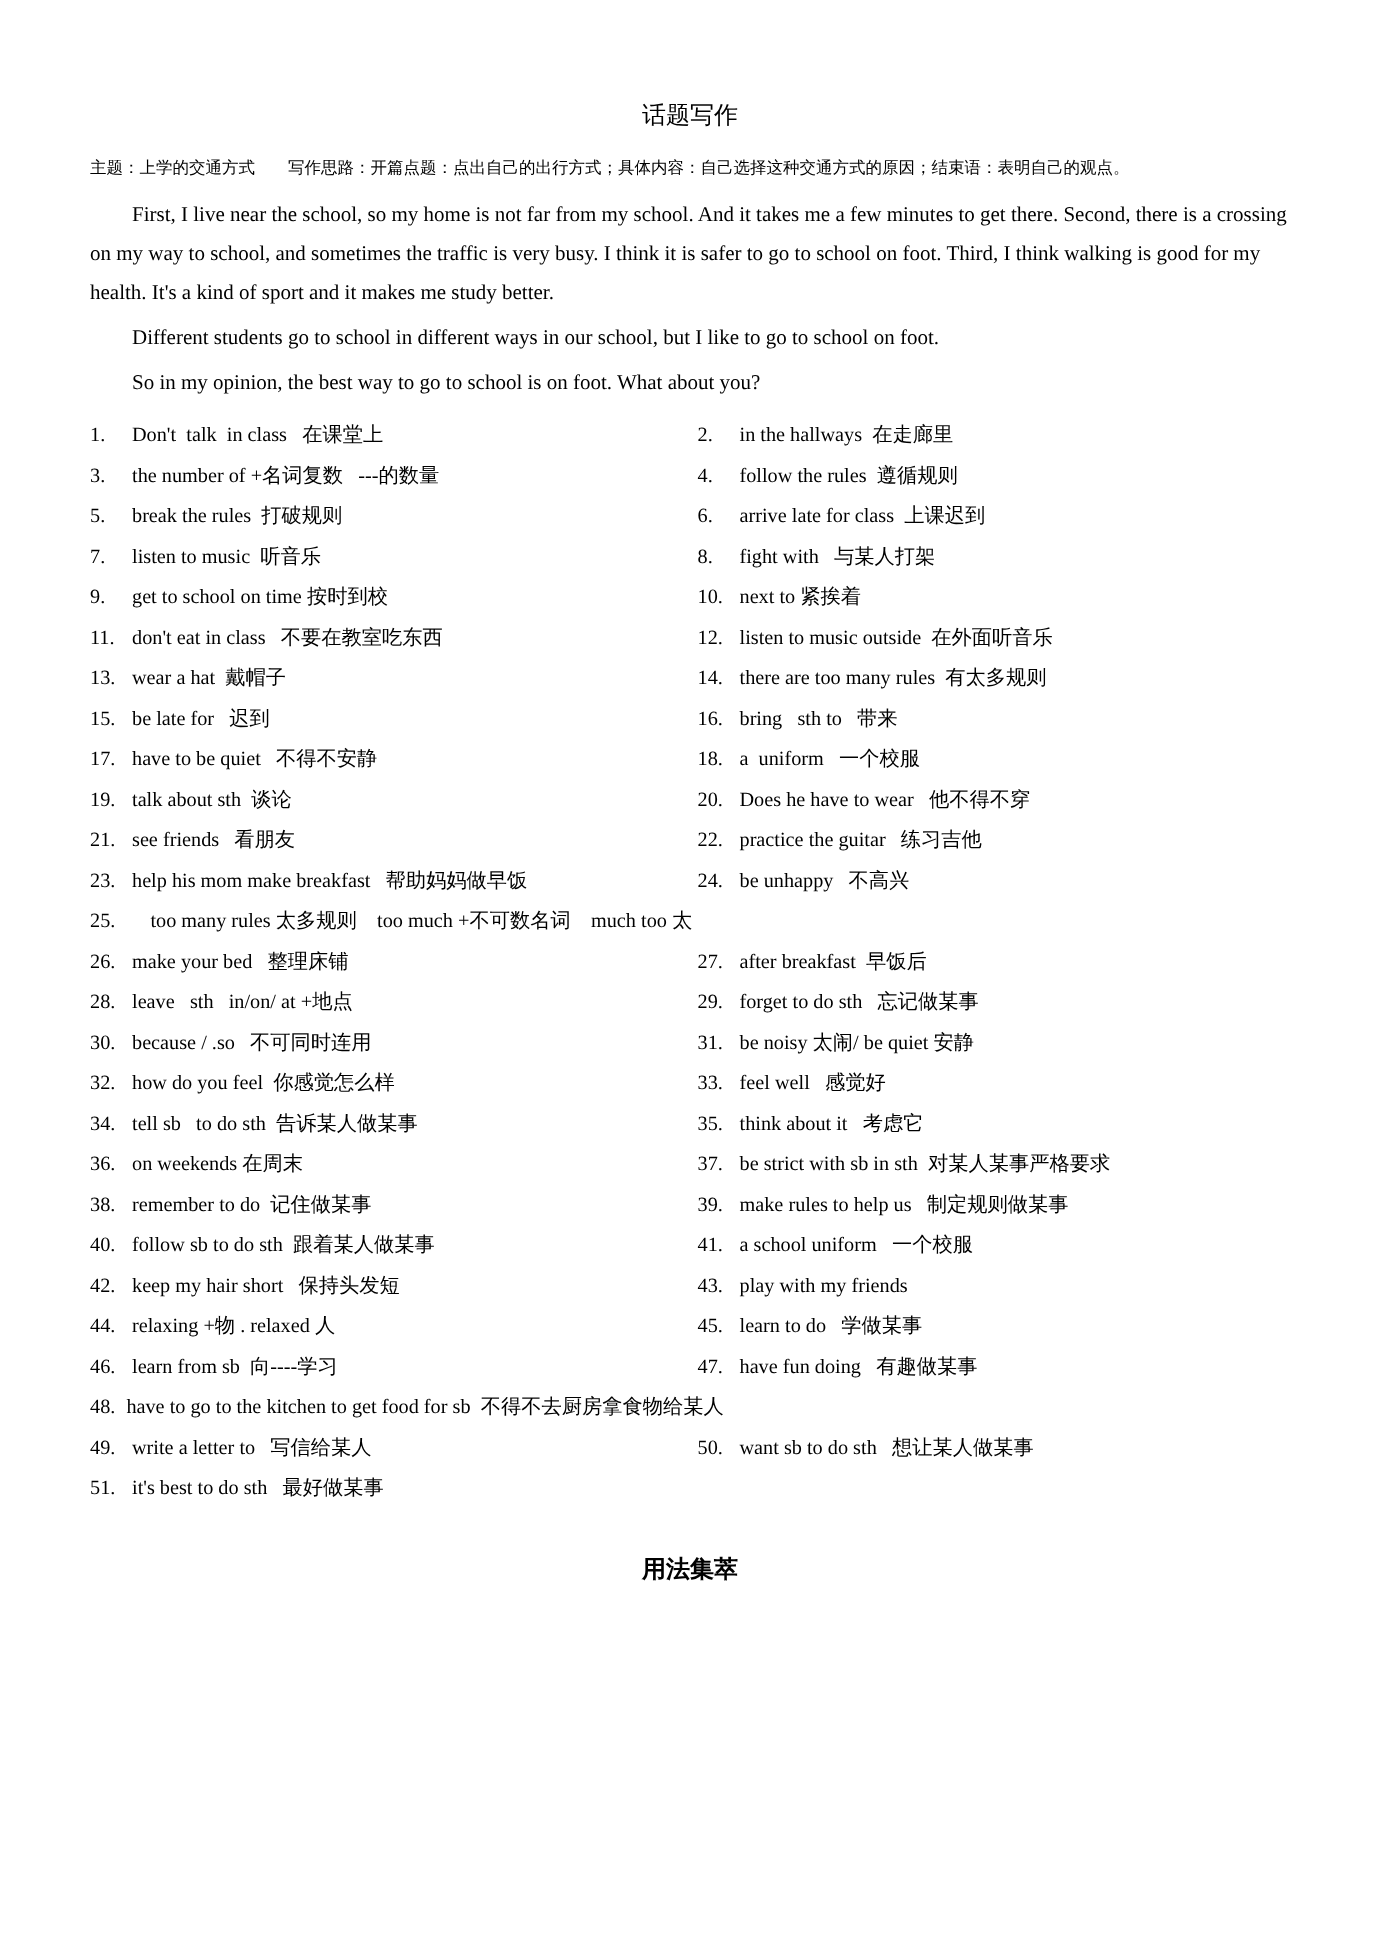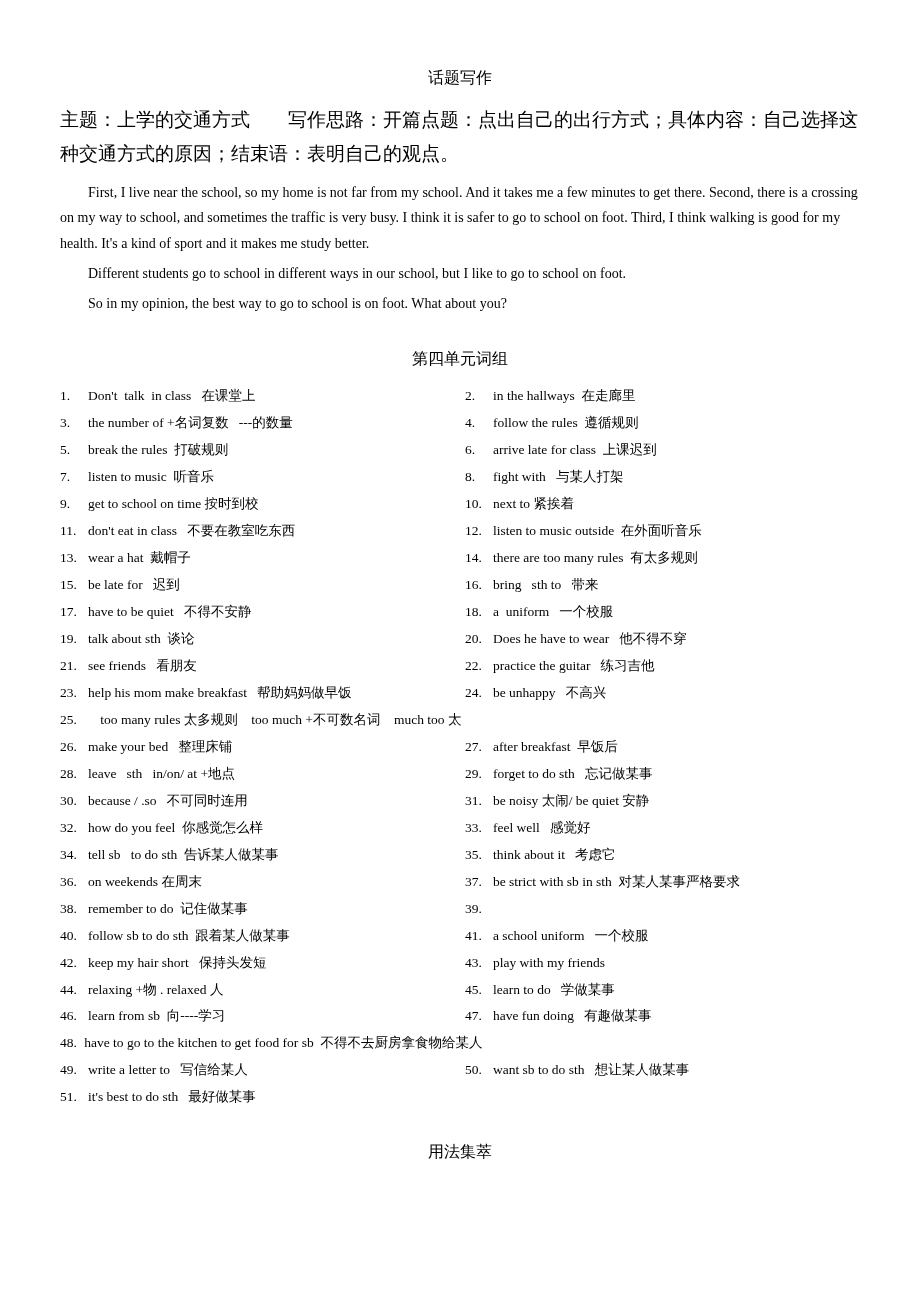--- a/index.html
+++ b/index.html
@@ -19,21 +19,21 @@
     }
     .section-title {
       text-align: center;
       font-size: 16px;
       font-weight: normal;
       margin-bottom: 12px;
       margin-top: 24px;
     }
     .intro-block {
       margin-bottom: 8px;
-      font-size: 19px;
+      font-size: 11px;
       line-height: 1.8;
     }
     .essay-block {
       margin-bottom: 4px;
       font-size: 14px;
       line-height: 1.85;
       text-indent: 2em;
     }
     .essay-block.no-indent {
       text-indent: 0;
@@ -58,42 +58,41 @@
       font-size: 13.5px;
     }
     .vocab-full-row {
       grid-column: 1 / -1;
       font-size: 13.5px;
       line-height: 1.85;
     }
     .usage-title {
       text-align: center;
       font-size: 16px;
-      font-weight: normal;
+      font-weight: bold;
       margin-top: 28px;
       margin-bottom: 8px;
     }
   </style>
 </head>
 <body>
 
 <div>
 
   <div class="section-title">话题写作</div>
 
   <div class="intro-block">主题：上学的交通方式　　写作思路：开篇点题：点出自己的出行方式；具体内容：自己选择这种交通方式的原因；结束语：表明自己的观点。</div>
 
 
   <div class="essay-block">First, I live near the school, so my home is not far from my school. And it takes me a few minutes to get there. Second, there is a crossing on my way to school, and sometimes the traffic is very busy. I think it is safer to go to school on foot. Third, I think walking is good for my health. It's a kind of sport and it makes me study better.</div>
 
   <div class="essay-block">Different students go to school in different ways in our school, but I like to go to school on foot.</div>
 
   <div class="essay-block">So in my opinion, the best way to go to school is on foot. What about you?</div>
 
-  <div class="section-title" style="margin-top:28px;">第四单元词组</div>
 
   <div class="vocab-section">
 
     <div class="vocab-grid">
 
       <div class="vocab-item">
         <span class="vocab-num">1.</span>
         <span>Don't &nbsp;talk &nbsp;in class &nbsp;&nbsp;在课堂上</span>
       </div>
       <div class="vocab-item">
@@ -258,20 +257,21 @@
         <span class="vocab-num">37.</span>
         <span>be strict with sb in sth &nbsp;对某人某事严格要求</span>
       </div>
 
       <div class="vocab-item">
         <span class="vocab-num">38.</span>
         <span>remember to do &nbsp;记住做某事</span>
       </div>
       <div class="vocab-item">
         <span class="vocab-num">39.</span>
+        <span>make rules to help us &nbsp;&nbsp;制定规则做某事</span>
       </div>
 
       <div class="vocab-item">
         <span class="vocab-num">40.</span>
         <span>follow sb to do sth &nbsp;跟着某人做某事</span>
       </div>
       <div class="vocab-item">
         <span class="vocab-num">41.</span>
         <span>a school uniform &nbsp;&nbsp;一个校服</span>
       </div>

